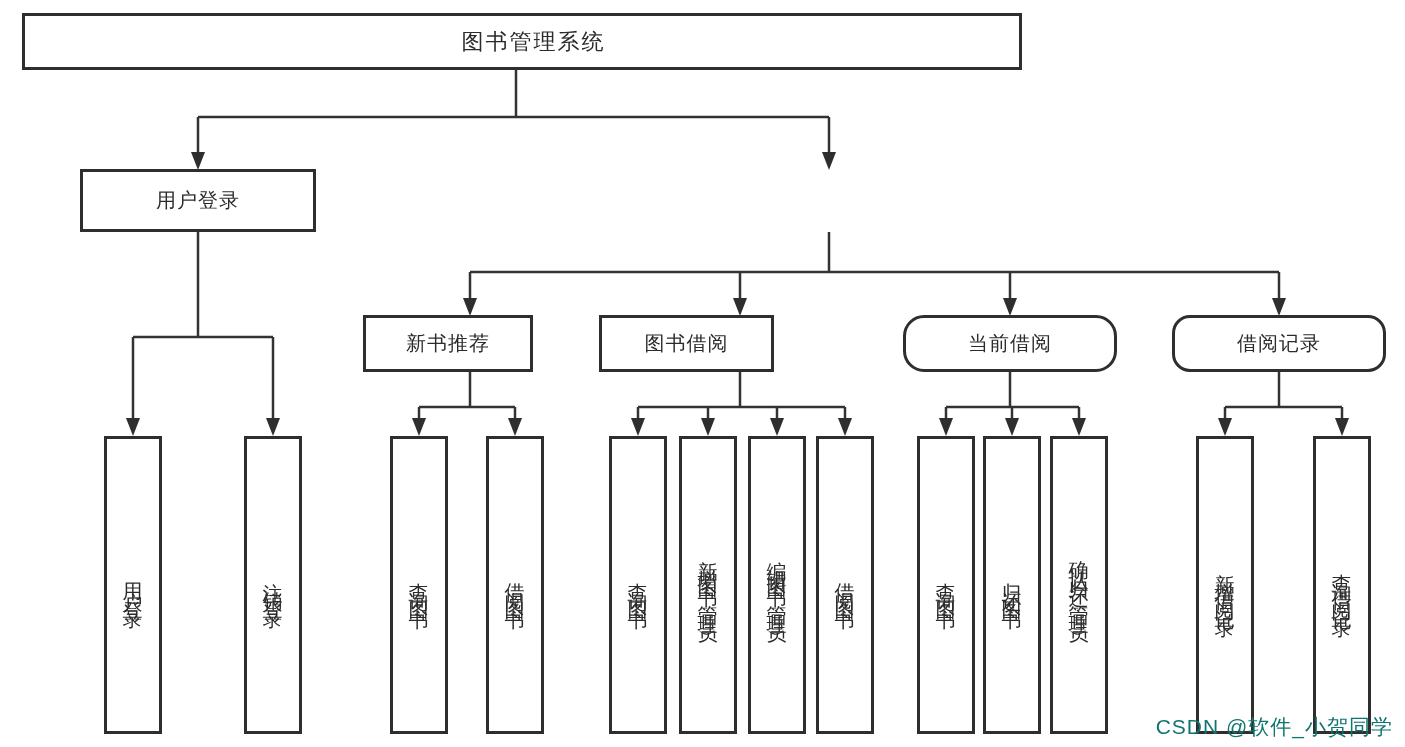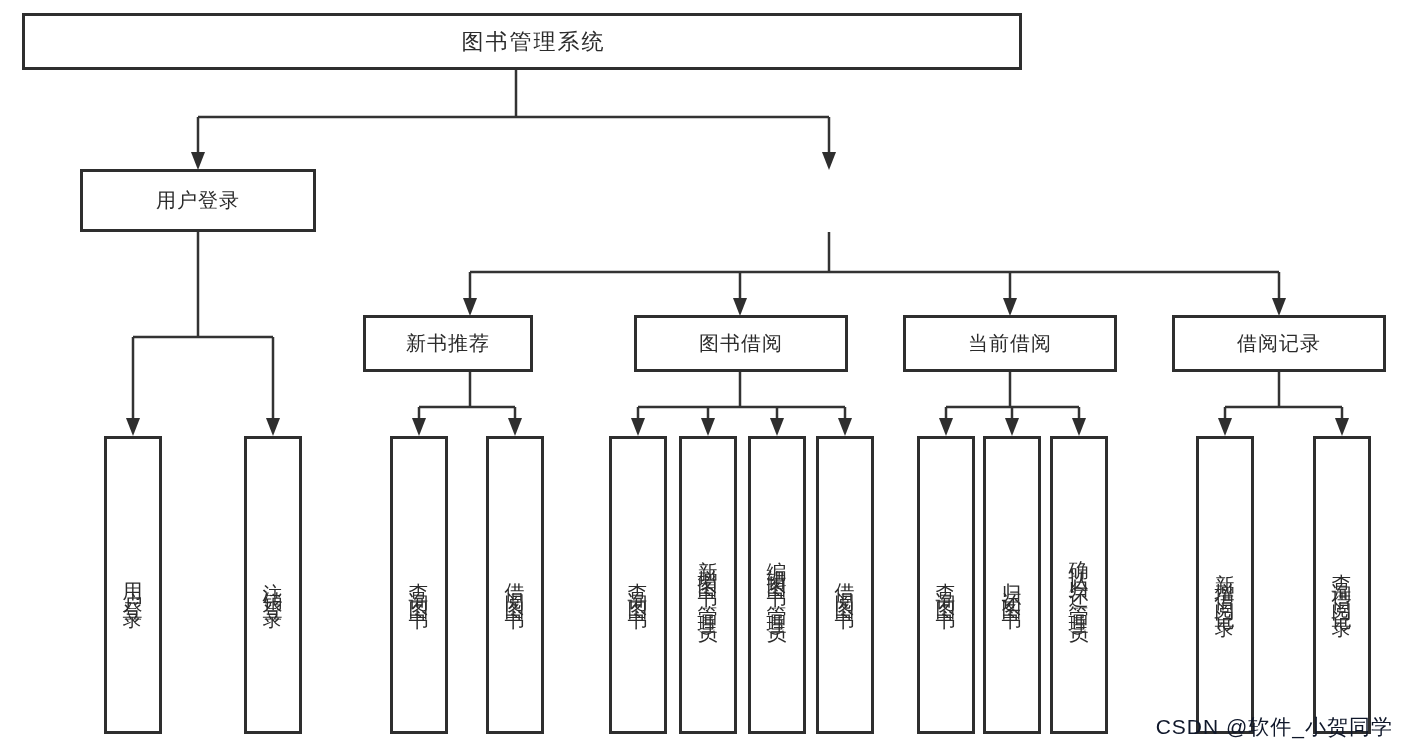--- a/index.html
+++ b/index.html
@@ -21,23 +21,23 @@
     align-items: center;
     justify-content: center;
     color: #2b2b2b;
   }
   .h-label { font-size: 20px; letter-spacing: 1px; white-space: nowrap; }
   .root-box  { left: 22px;  top: 13px;  width: 1000px; height: 57px; }
   .root-box .h-label { font-size: 22px; letter-spacing: 2px; margin-left: 23px; }
   .l2-a { left: 80px;  top: 169px; width: 236px; height: 63px; }
   .l2-b { left: 711px; top: 169px; width: 236px; height: 63px; }
   .l3-a { left: 363px;  top: 315px; width: 170px; height: 57px; }
-  .l3-b { left: 634px;  top: 315px; width: 214px; height: 57px; text-align: center; }
-  .l3-c { left: 903px;  top: 315px; width: 214px; height: 57px; }
-  .l3-d { left: 1172px; top: 315px; width: 214px; height: 57px; }
+  .l3-b { left: 599px;  top: 315px; width: 175px; height: 57px; text-align: center; }
+  .l3-c { left: 903px;  top: 315px; width: 214px; height: 57px; border-radius: 21px; }
+  .l3-d { left: 1172px; top: 315px; width: 214px; height: 57px; border-radius: 18px; }
   .leaf { top: 436px; width: 58px; height: 298px; }
   .v-label {
     writing-mode: vertical-rl;
     text-orientation: mixed;
     font-size: 20px;
     letter-spacing: 9px;
     line-height: 1;
     white-space: nowrap;
     color: #2b2b2b;
   }
@@ -55,21 +55,21 @@
   .n11 { left: 1196px; }
   .n12 { left: 1313px; }
   .wire  { stroke: #333333; stroke-width: 2.5; fill: none; }
   .ahead { fill: #2e2e2e; stroke: none; }
   .watermark {
     position: absolute;
     right: 12px;
     bottom: 6px;
     font-size: 21px;
     letter-spacing: 1px;
-    color: #0f172a;
+    color: #0f766e;
     z-index: 5;
     white-space: nowrap;
   }
 </style>
 </head>
 <body>
 
 <div class="stage">
 
   <svg class="wires" viewBox="0 0 1405 747" xmlns="http://www.w3.org/2000/svg">

